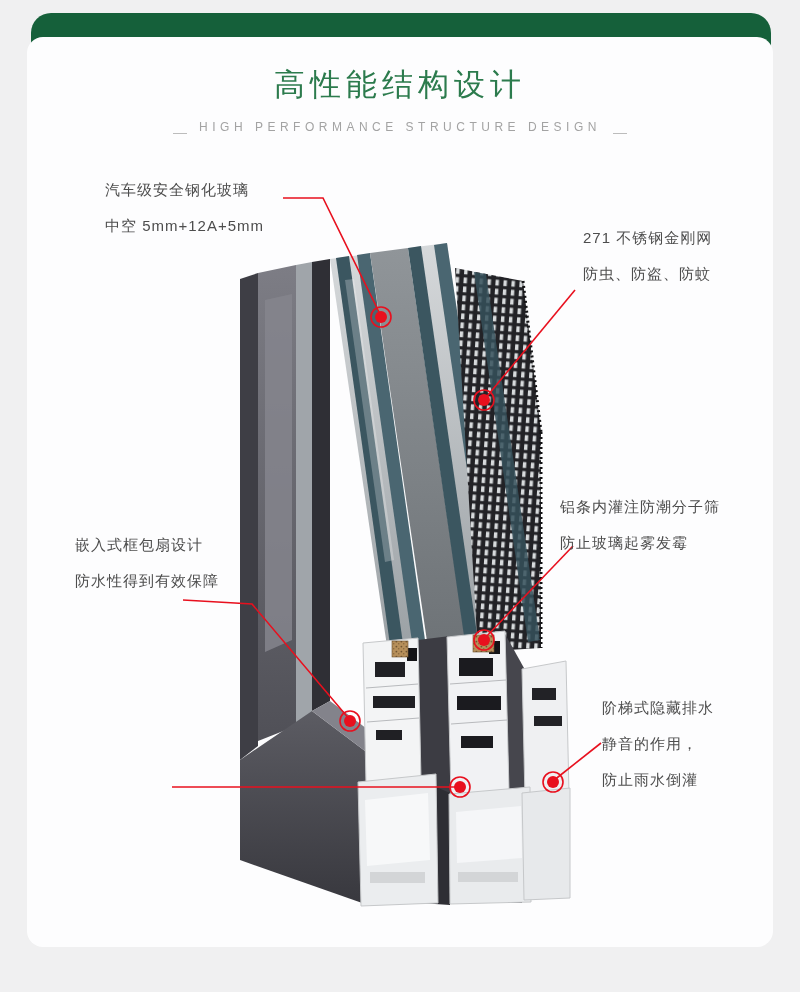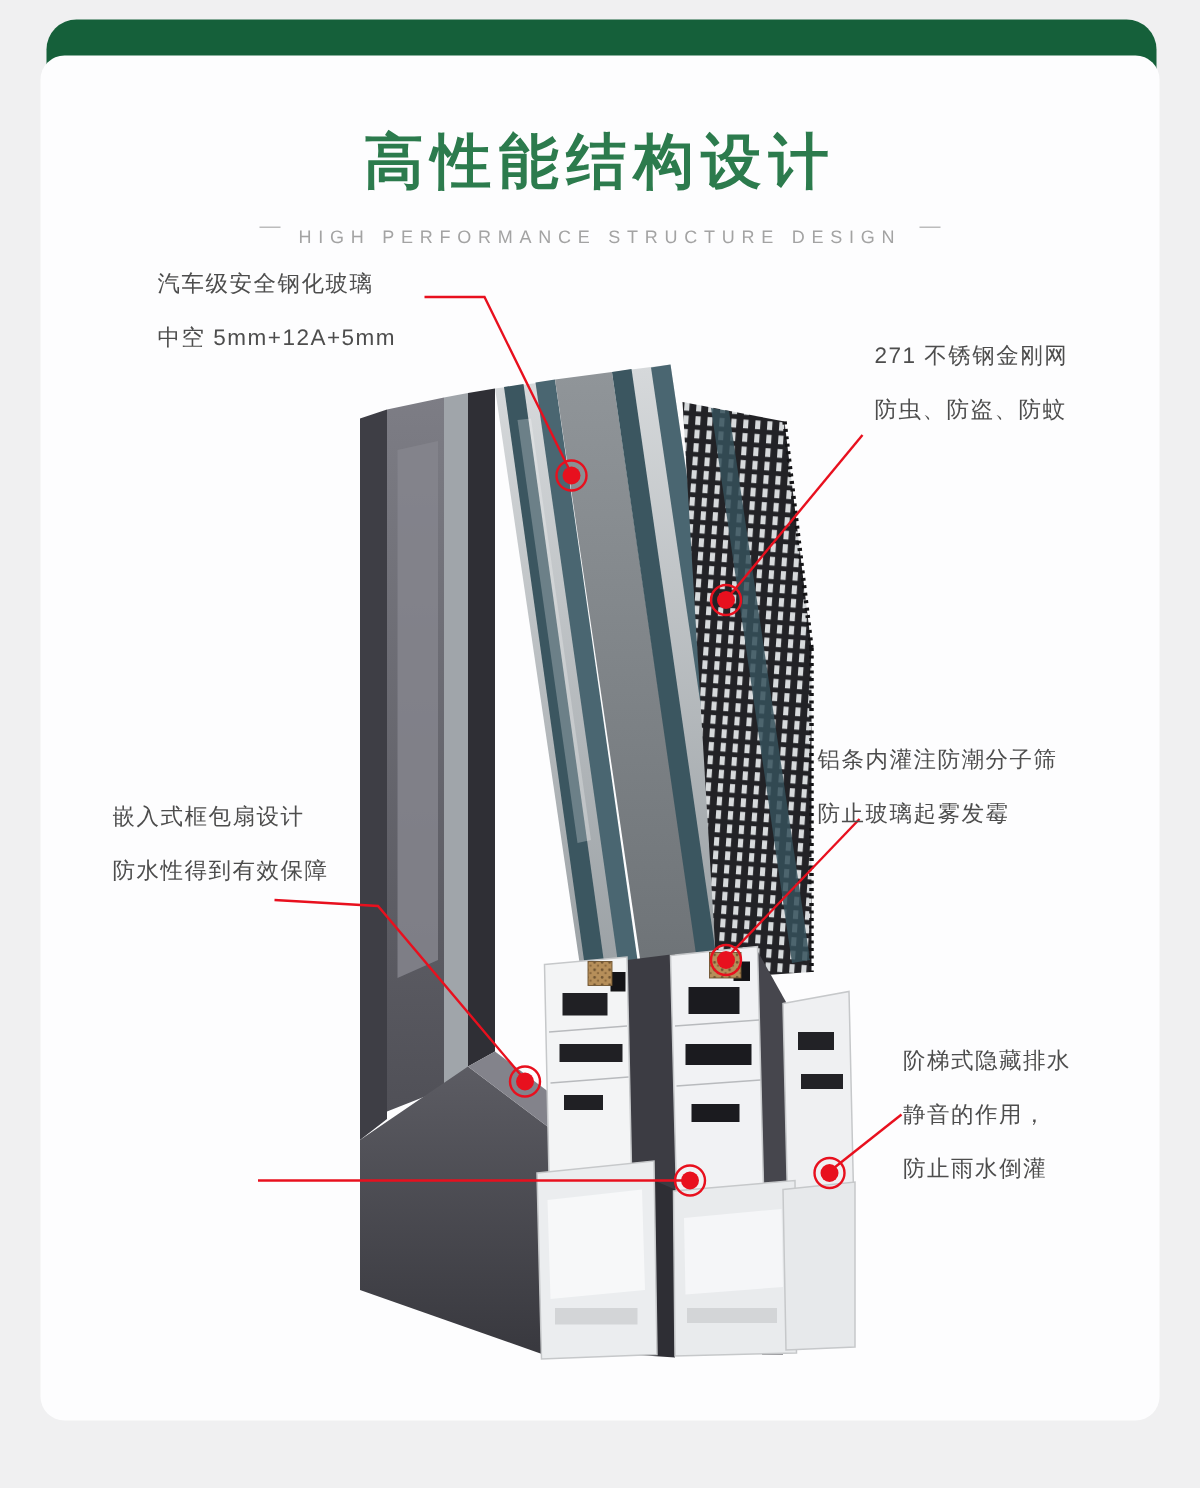--- a/index.html
+++ b/index.html
@@ -3,31 +3,31 @@
 <meta charset="utf-8">
 <style>
   html,body{margin:0;padding:0;}
   .page{position:relative;width:800px;height:992px;background:#f0f0f1;overflow:hidden;
         font-family:"Liberation Sans",sans-serif;}
   .top-bar{position:absolute;left:31px;top:13px;width:740px;height:52px;
            background:#15603a;border-radius:20px 20px 0 0;}
   .card{position:absolute;left:27px;top:37px;width:746px;height:910px;
         background:#fdfdfe;border-radius:16px;}
   .header{position:absolute;left:0;top:64px;width:800px;text-align:center;}
-  .title{margin:16px;font-size:40px;font-weight:700;letter-spacing:5px;color:#2c7b4d;}
-  .subtitle-row{margin-top:14px;display:flex;align-items:flex-start;justify-content:center;
+  .title{margin:0;font-size:31px;font-weight:400;letter-spacing:5px;color:#2c7b4d;}
+  .subtitle-row{margin-top:14px;display:flex;align-items:flex-end;justify-content:center;
                 gap:12px;font-size:12px;letter-spacing:4.5px;color:#a3a3a3;}
   .dash{display:inline-block;width:14px;height:1px;background:#bcbcbc;}
   .overlay-svg{position:absolute;left:0;top:0;width:800px;height:992px;}
   .label{position:absolute;font-size:15px;color:#4d4d4d;letter-spacing:1px;white-space:nowrap;}
   .label .ln{height:18px;line-height:18px;margin-bottom:18px;}
   .label .ln.indent{}
   #lb-glass{left:105px;top:181px;}
   #lb-mesh{left:583px;top:229px;}
-  #lb-spacer{left:545px;top:498px;}
+  #lb-spacer{left:560px;top:498px;}
   #lb-sash{left:75px;top:536px;}
   #lb-track{left:73px;top:705px;}
   #lb-drain{left:602px;top:699px;}
 </style>
 </head>
 <body>
 
 <div class="page">
 
   <div class="top-bar"></div>

